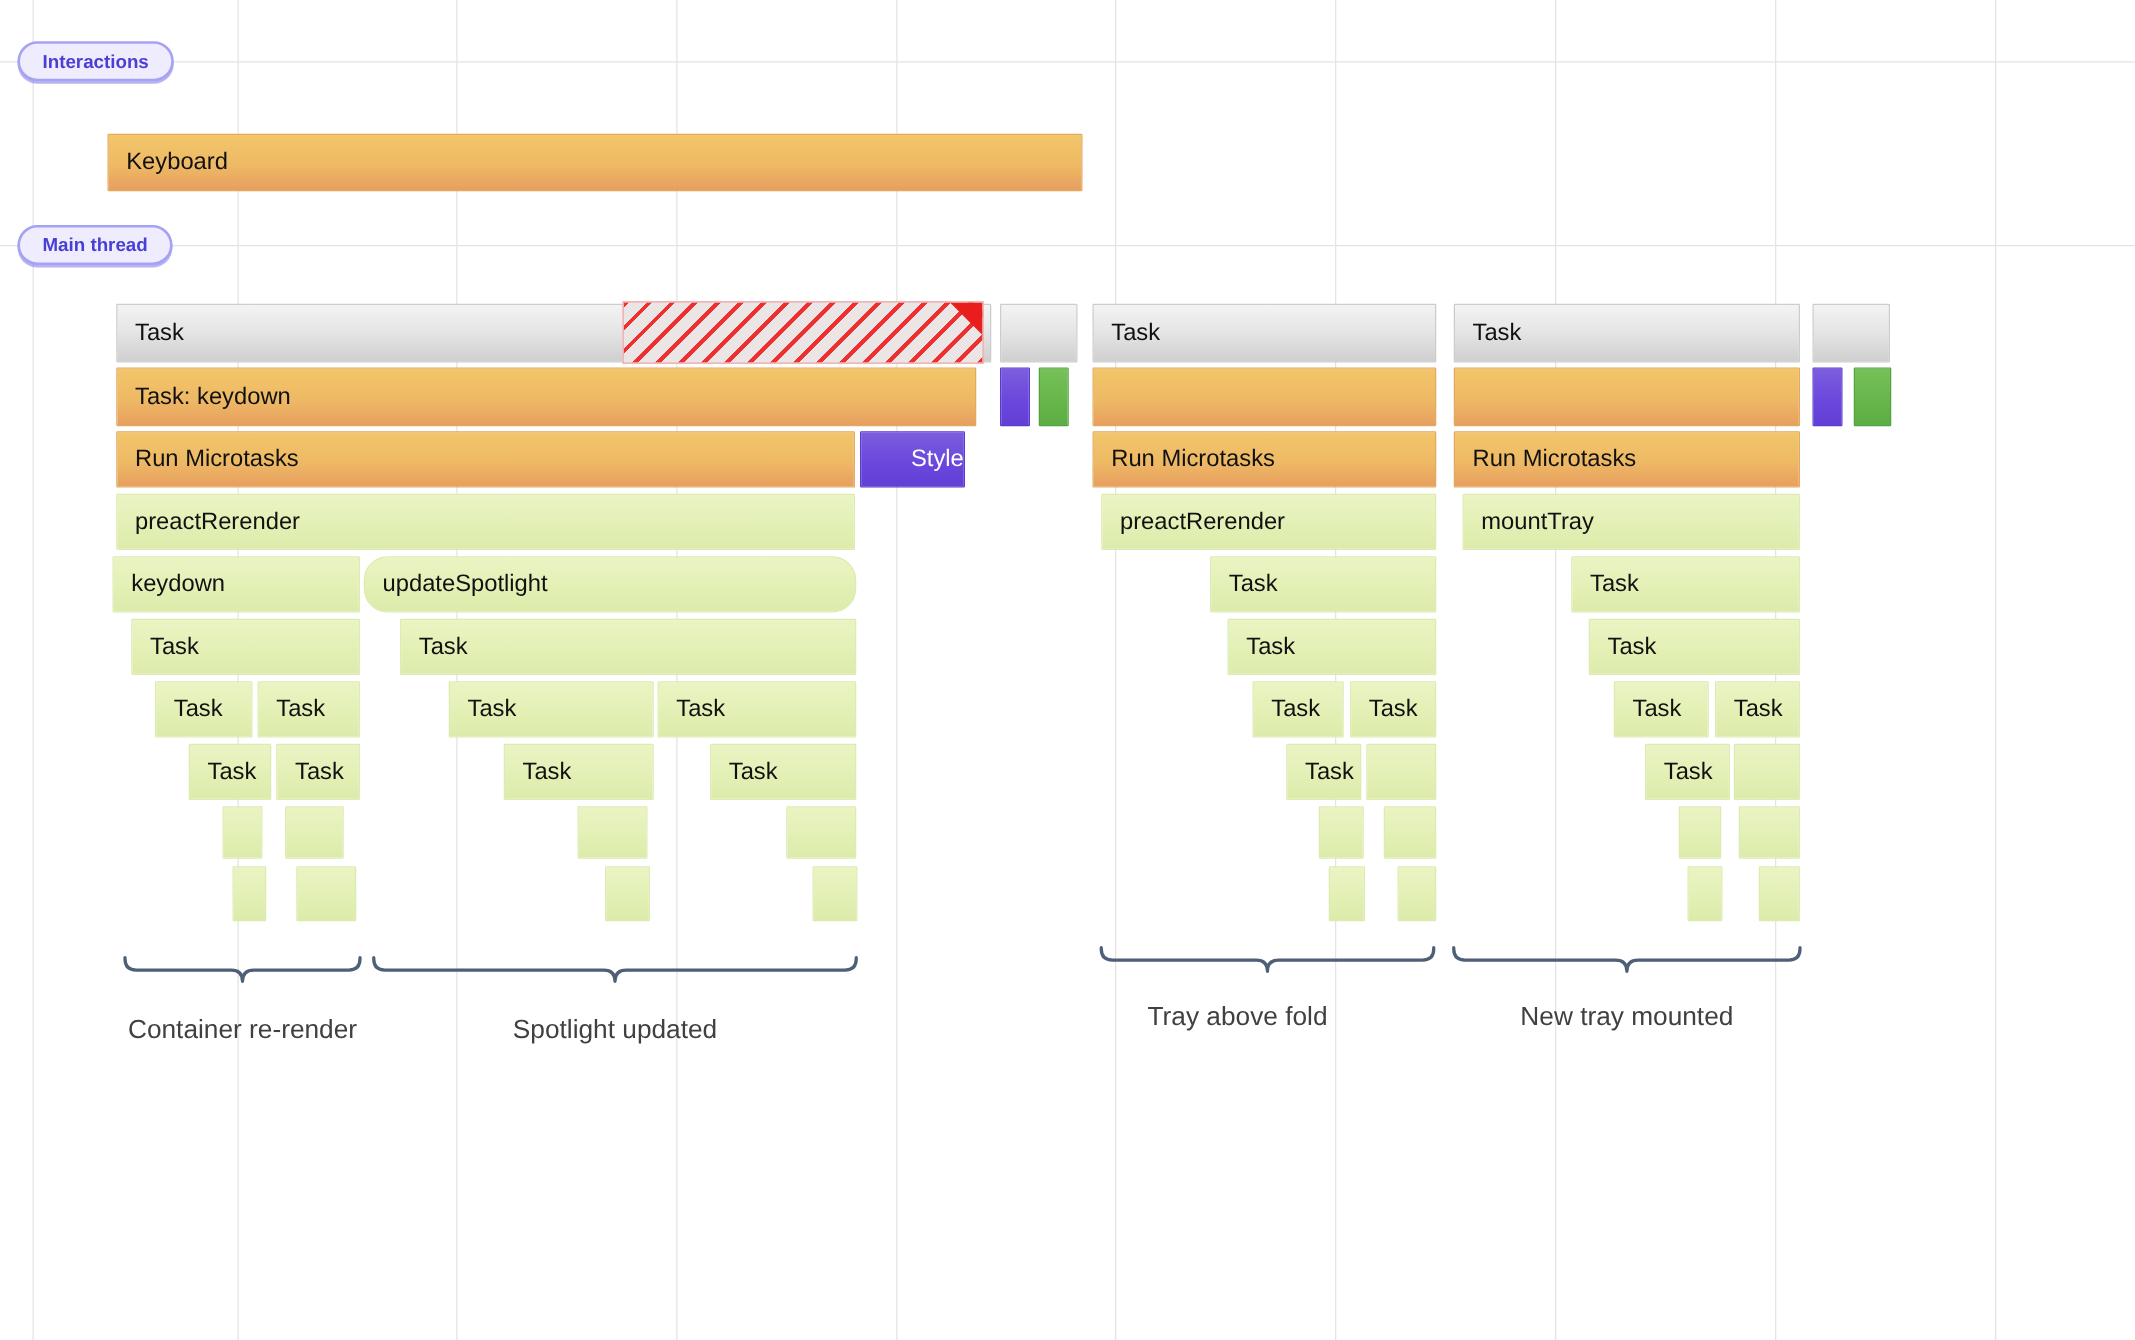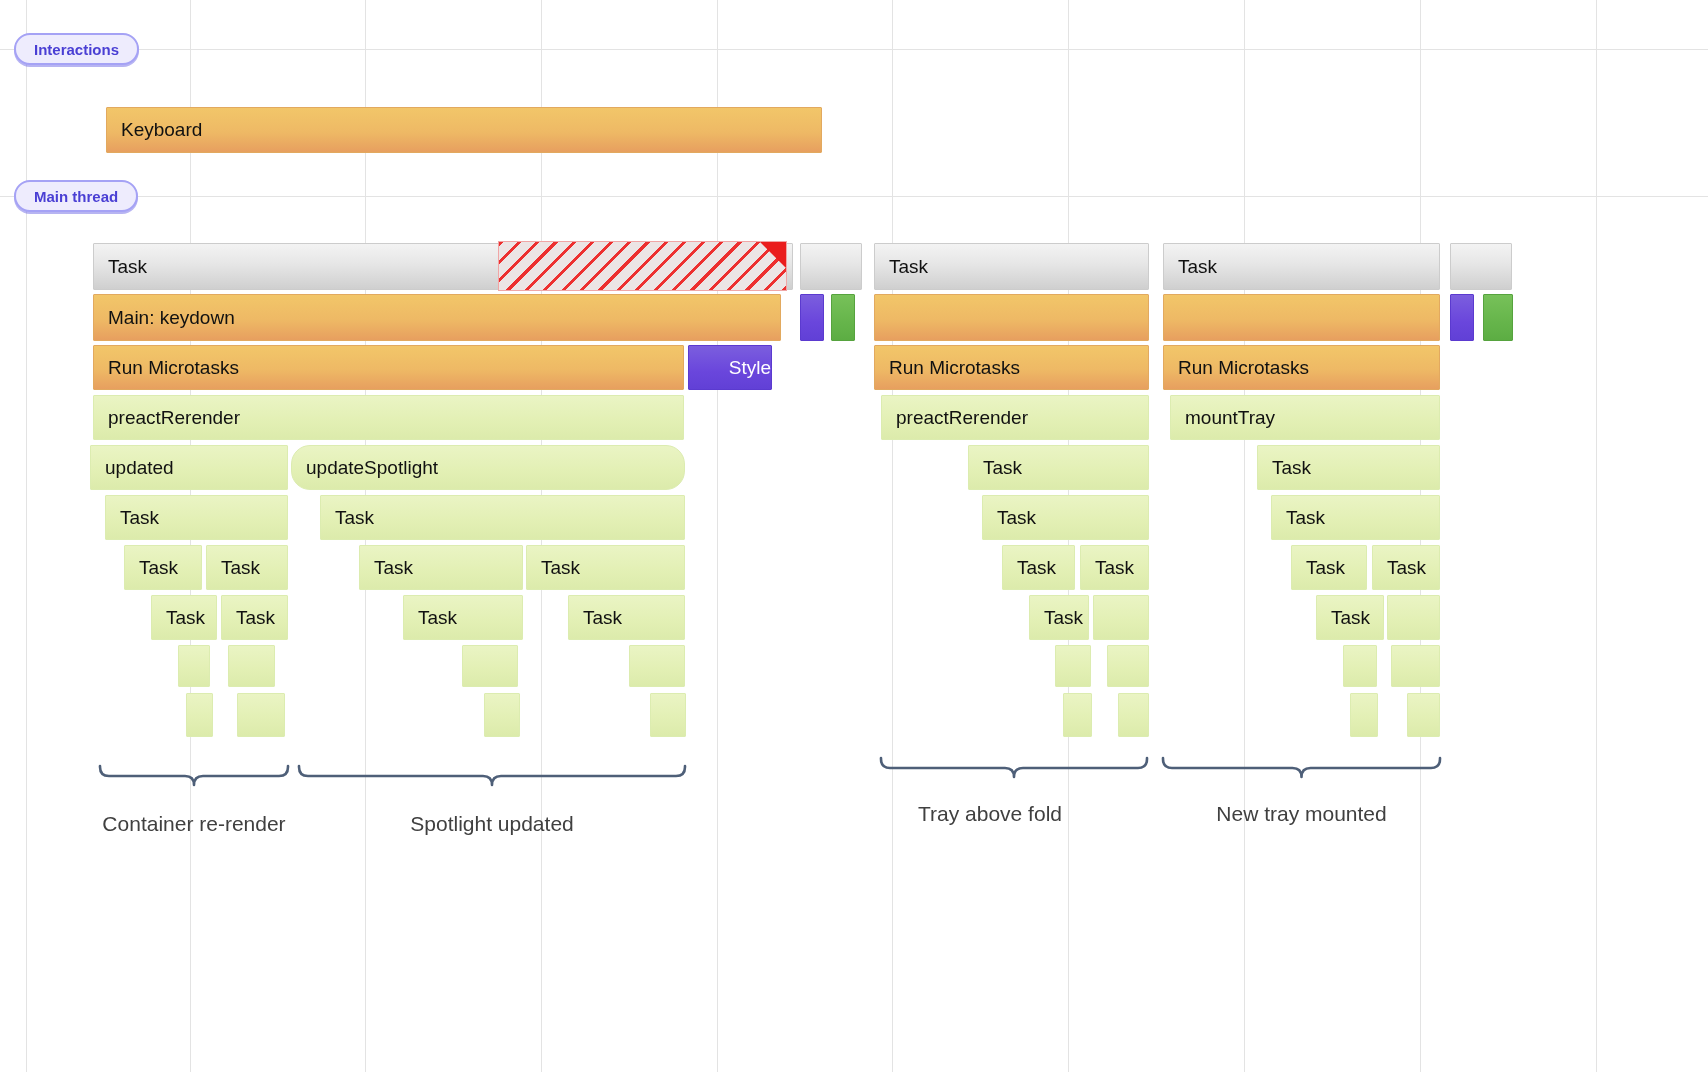--- a/index.html
+++ b/index.html
@@ -155,21 +155,21 @@
 
   <div id="track-rules">
       <div class="track-rule" style="top: 49px;"></div>
       <div class="track-rule" style="top: 196px;"></div>
     </div>
 
   <div class="track-pill" id="pill-interactions" style="left:14px; top:33px;">
     <span>Interactions</span>
   </div>
   <div id="interactions-entries">
-      <div class="bar orange" style="left: 106px; top: 107px; width: 716px; height: 46px; text-align: right;">
+      <div class="bar orange" style="left: 86px; top: 107px; width: 780px; height: 46px; text-align: right;">
         <span class="bar-label">Keyboard</span>
       </div>
     </div>
 
   <div class="track-pill" id="pill-main-thread" style="left:14px; top:180px;">
     <span>Main thread</span>
   </div>
   <div id="main-thread-entries">
       <div class="bar gray" style="left: 93px; top: 243px; width: 700px; height: 47px;">
         <span class="bar-label">Task</span>
@@ -180,21 +180,21 @@
       <div class="bar gray" style="left: 874px; top: 243px; width: 275px; height: 47px;">
         <span class="bar-label">Task</span>
       </div>
       <div class="bar gray" style="left: 1163px; top: 243px; width: 277px; height: 47px;">
         <span class="bar-label">Task</span>
       </div>
       <div class="bar gray" style="left: 1450px; top: 243px; width: 62px; height: 47px;">
         <span class="bar-label"></span>
       </div>
       <div class="bar orange" style="left: 93px; top: 294px; width: 688px; height: 47px;">
-        <span class="bar-label">Main: keydown</span>
+        <span class="bar-label">Task: keydown</span>
       </div>
       <div class="bar purple" style="left: 800px; top: 294px; width: 24px; height: 47px;">
         <span class="bar-label"></span>
       </div>
       <div class="bar leafgreen" style="left: 831px; top: 294px; width: 24px; height: 47px;">
         <span class="bar-label"></span>
       </div>
       <div class="bar orange" style="left: 874px; top: 294px; width: 275px; height: 47px;">
         <span class="bar-label"></span>
       </div>
@@ -222,21 +222,21 @@
       <div class="bar green" style="left: 93px; top: 395px; width: 591px; height: 45px;">
         <span class="bar-label">preactRerender</span>
       </div>
       <div class="bar green" style="left: 881px; top: 395px; width: 268px; height: 45px;">
         <span class="bar-label">preactRerender</span>
       </div>
       <div class="bar green" style="left: 1170px; top: 395px; width: 270px; height: 45px;">
         <span class="bar-label">mountTray</span>
       </div>
       <div class="bar green" style="left: 90px; top: 445px; width: 198px; height: 45px;">
-        <span class="bar-label">updated</span>
+        <span class="bar-label">keydown</span>
       </div>
       <div class="bar green" style="left: 291px; top: 445px; width: 394px; height: 45px; border-radius: 19px;">
         <span class="bar-label">updateSpotlight</span>
       </div>
       <div class="bar green" style="left: 968px; top: 445px; width: 181px; height: 45px;">
         <span class="bar-label">Task</span>
       </div>
       <div class="bar green" style="left: 1257px; top: 445px; width: 183px; height: 45px;">
         <span class="bar-label">Task</span>
       </div>

